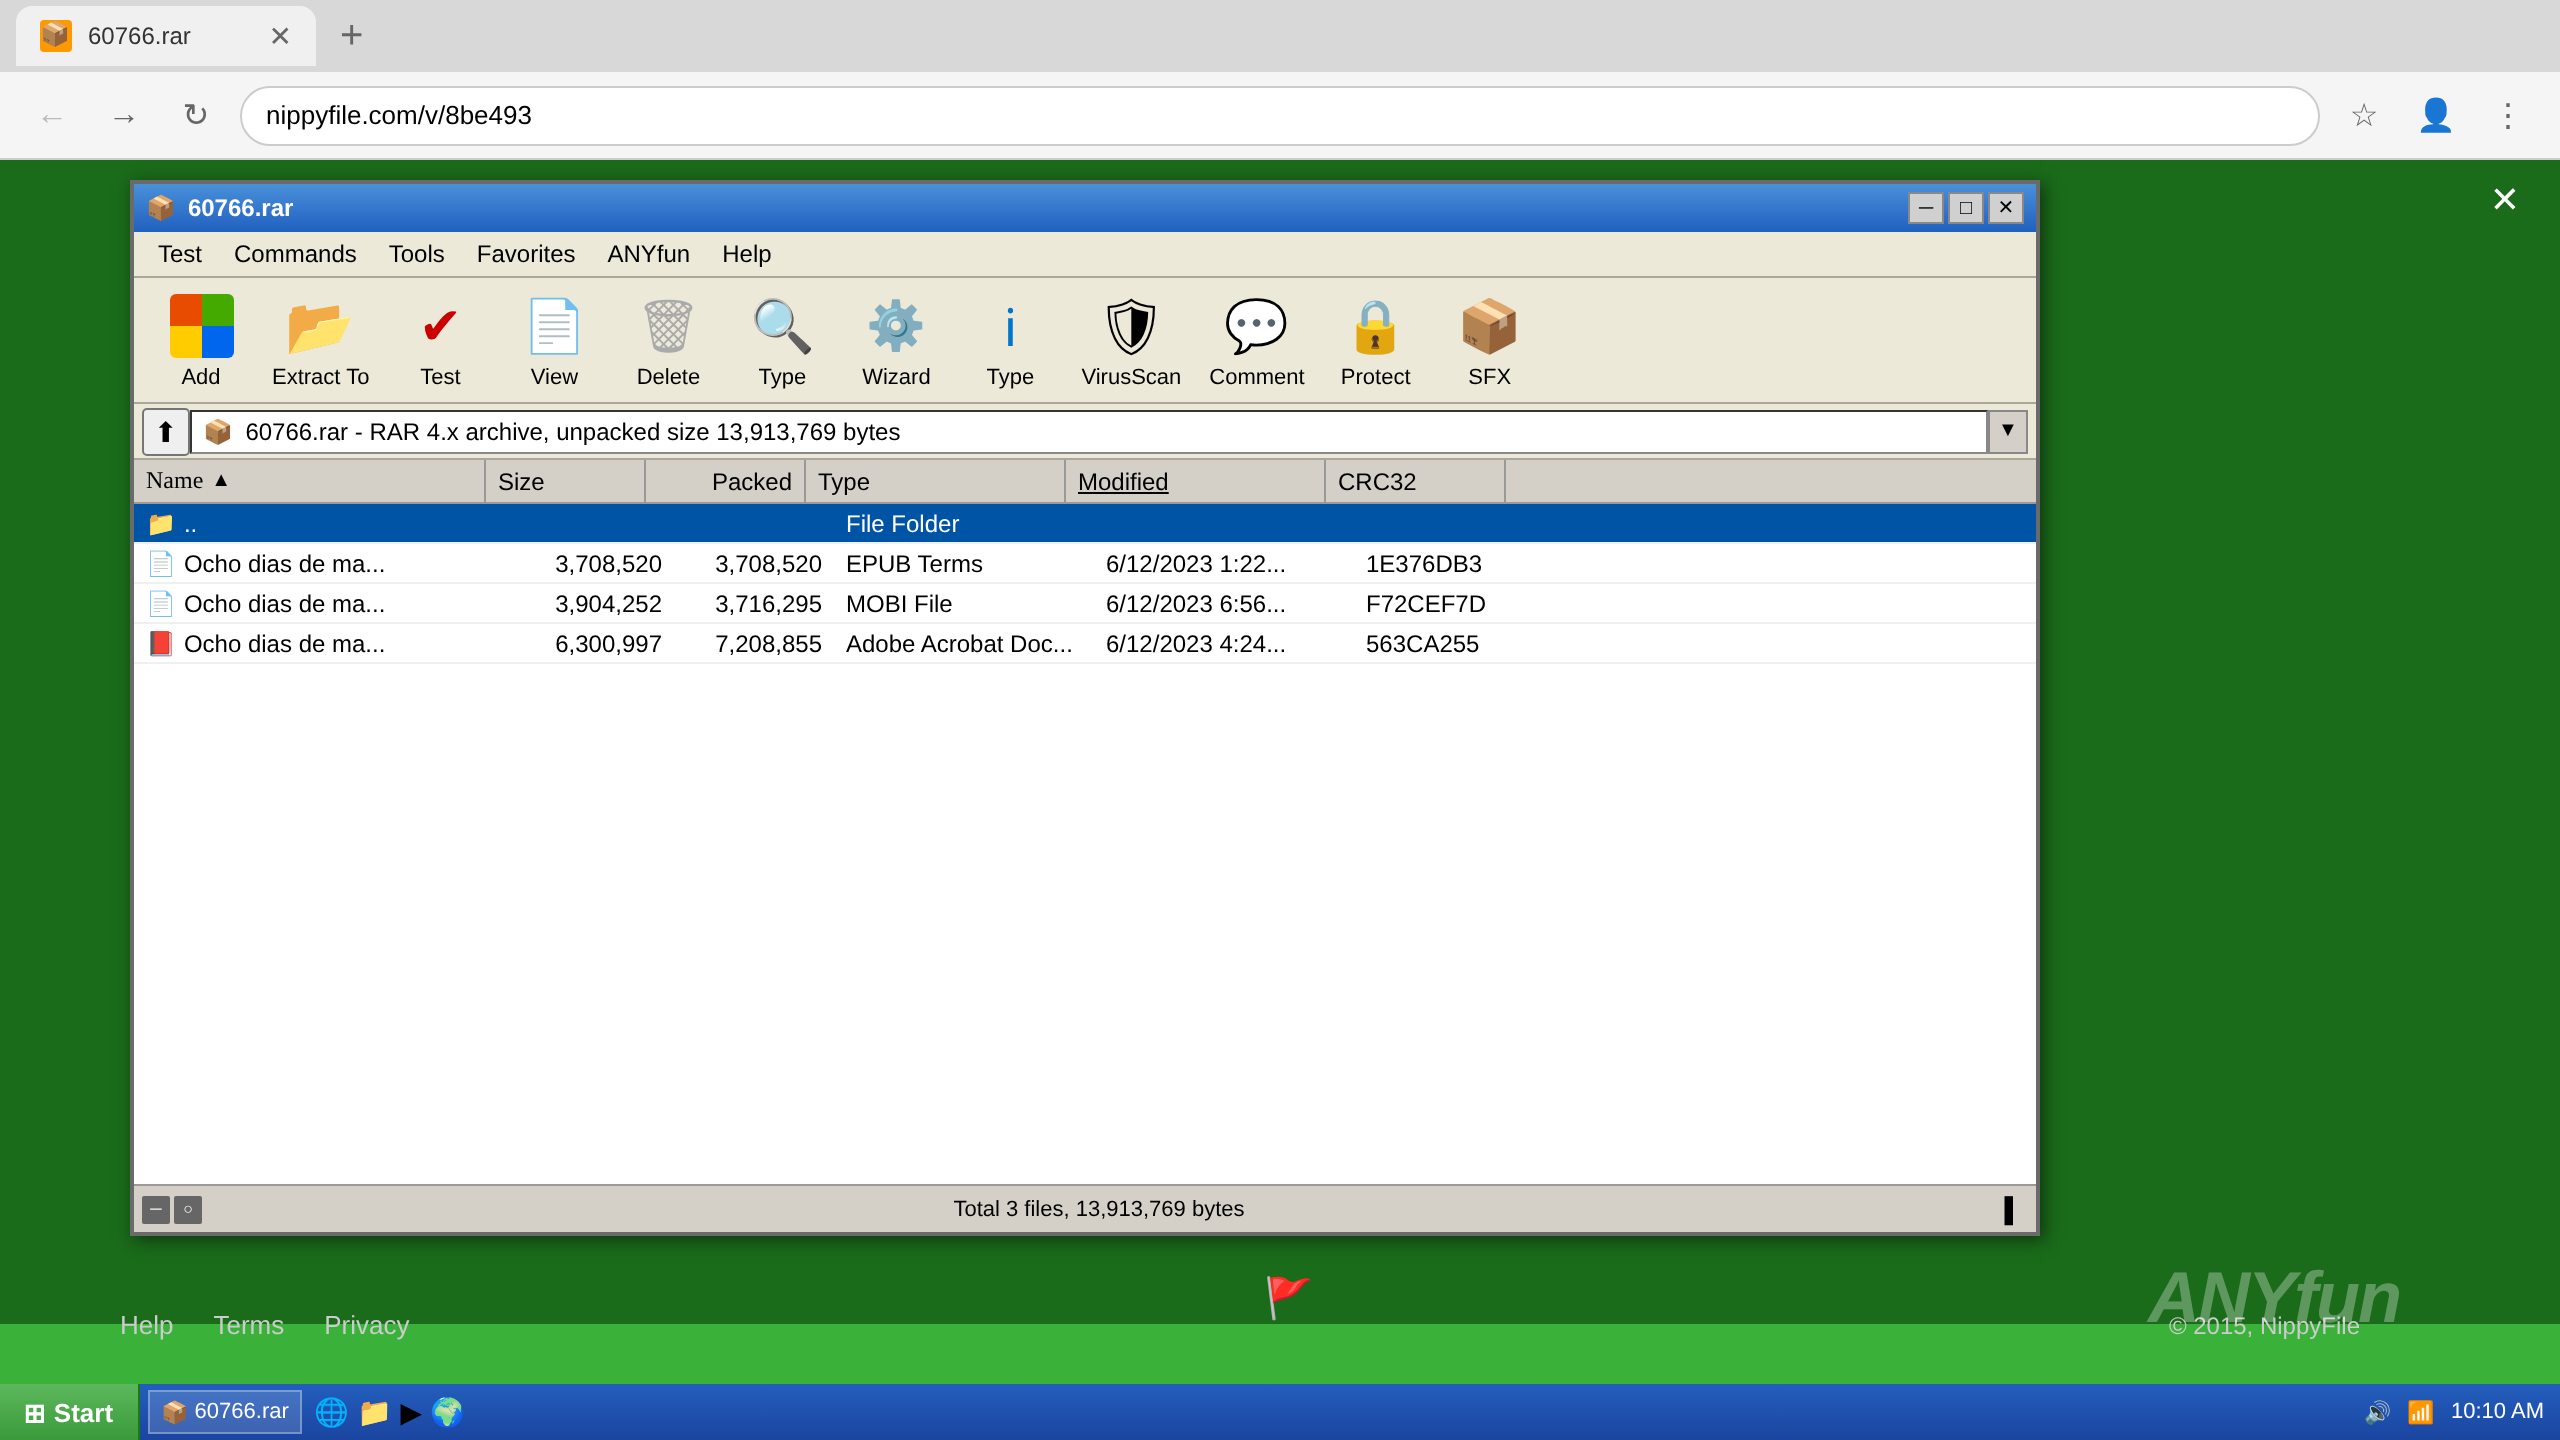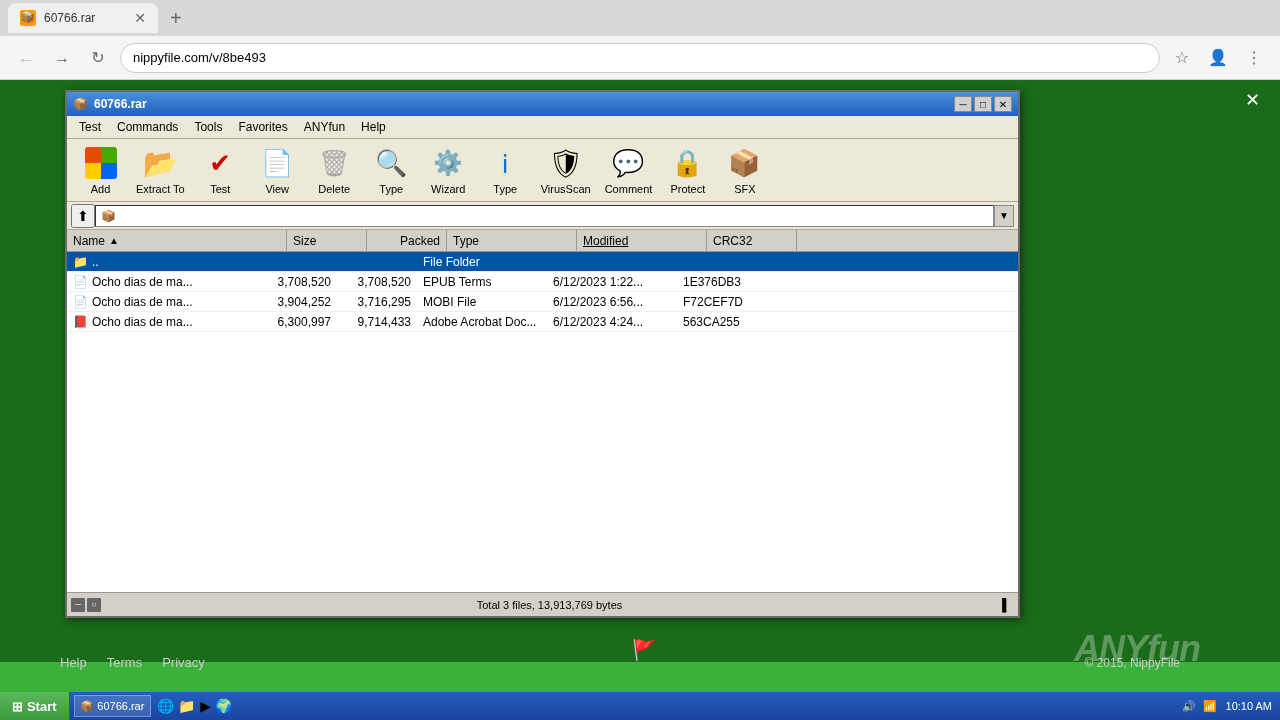--- a/index.html
+++ b/index.html
@@ -44,21 +44,21 @@
     .path-bar { display: flex; align-items: center; background: #ece9d8; padding: 2px 4px; border-bottom: 1px solid #aca899; height: 28px; }
     .path-up-btn { font-size: 14px; cursor: pointer; padding: 2px 4px; }
     .path-display { flex: 1; background: white; border: 1px inset #888; height: 22px; display: flex; align-items: center; padding: 0 6px; font-size: 12px; gap: 6px; }
     .path-icon { font-size: 12px; }
     .path-dropdown { width: 20px; height: 22px; background: #d4d0c8; border: 1px solid #888; display: flex; align-items: center; justify-content: center; cursor: pointer; font-size: 10px; }
 
     
     .file-list { background: white; }
     .file-list-header { display: flex; background: #d4d0c8; border-bottom: 1px solid #999; height: 22px; }
     .col-header { display: flex; align-items: center; font-size: 12px; padding: 0 6px; border-right: 1px solid #999; cursor: pointer; user-select: none; }
-    .col-name { width: 220px; }
+    .col-name { width: 176px; font-family: Liberation Serif, serif; }
     .col-size { width: 80px; justify-content: flex-start; }
     .col-packed { width: 80px; justify-content: flex-end; }
     .col-type { width: 130px; }
     .col-modified { width: 130px; text-decoration: underline; }
     .col-crc { width: 90px; }
     .sort-arrow { margin-left: 4px; font-size: 10px; }
 
     .file-rows { font-size: 12px; }
     .file-row { display: flex; align-items: center; height: 20px; border-bottom: 1px solid #f0f0f0; }
     .file-row.selected { background: #0054a6; color: white; }
@@ -228,20 +228,21 @@
     <div class="toolbar-btn">
       <div class="toolbar-icon" style="font-size:26px;">📦</div>
       <span class="toolbar-label">SFX</span>
     </div>
   </div>
 
   <div class="path-bar">
     <button class="path-up-btn">⬆</button>
     <div class="path-display">
       <span class="path-icon">📦</span>
+      <span>60766.rar - RAR 4.x archive, unpacked size 13,913,769 bytes</span>
     </div>
     <div class="path-dropdown">▼</div>
   </div>
 
   <div class="file-list">
     <div class="file-list-header">
       <div class="col-header col-name">
         <span>Name</span>
         <span class="sort-arrow">▲</span>
       </div>
@@ -331,21 +332,21 @@
 
       <div class="file-row">
         <div class="file-cell name">
           <span class="file-icon" style="color:red;">📕</span>
           <span>Ocho dias de ma...</span>
         </div>
         <div class="file-cell size">
             <span>6,300,997</span>
           </div>
         <div class="file-cell packed">
-            <span>9,714,433</span>
+            <span>7,208,855</span>
           </div>
         <div class="file-cell type">
             <span>Adobe Acrobat Doc...</span>
           </div>
         <div class="file-cell modified">
             <span>6/12/2023 4:24...</span>
           </div>
         <div class="file-cell crc">
             <span>563CA255</span>
           </div>

